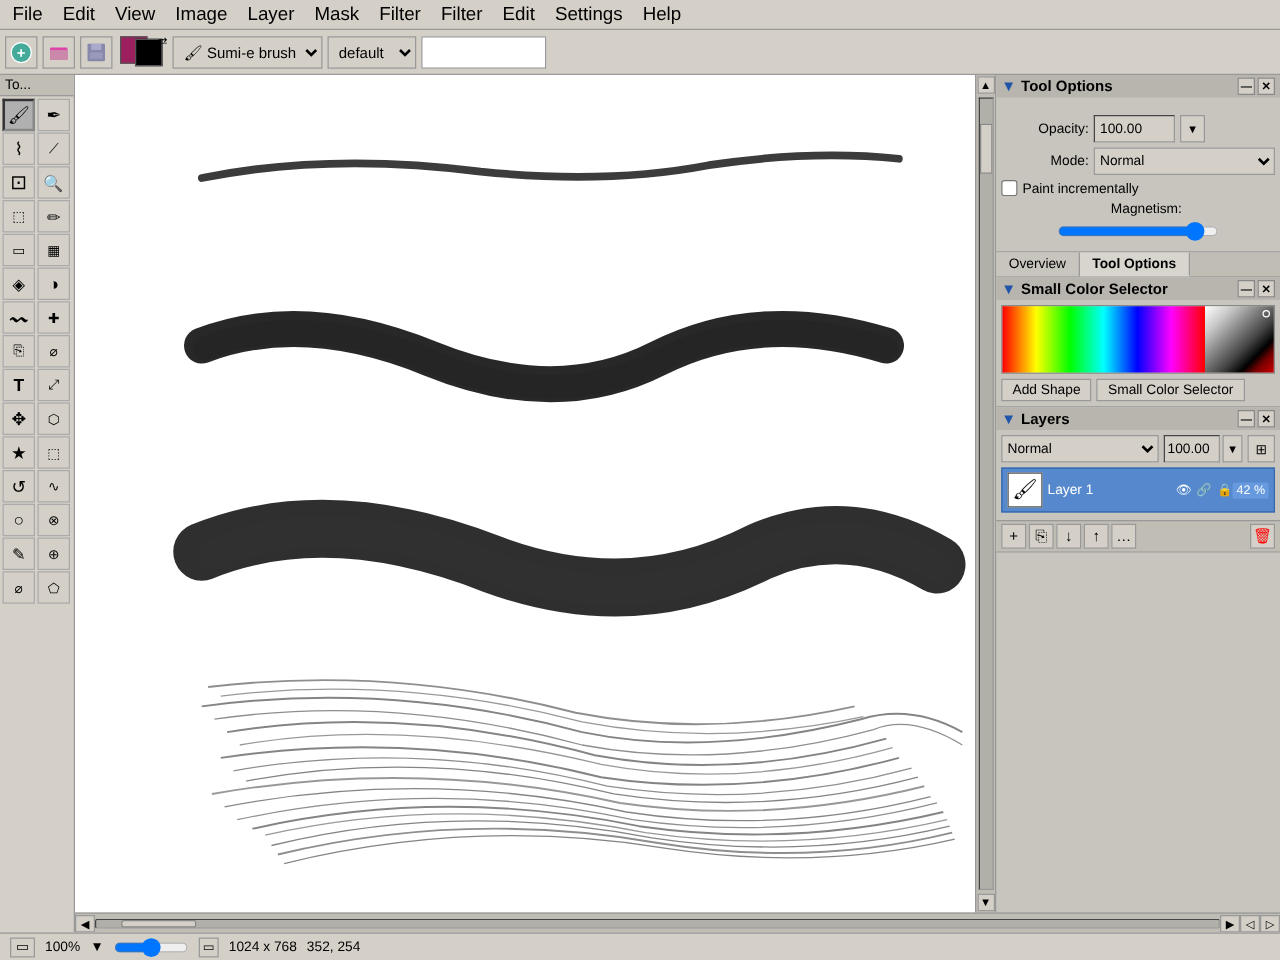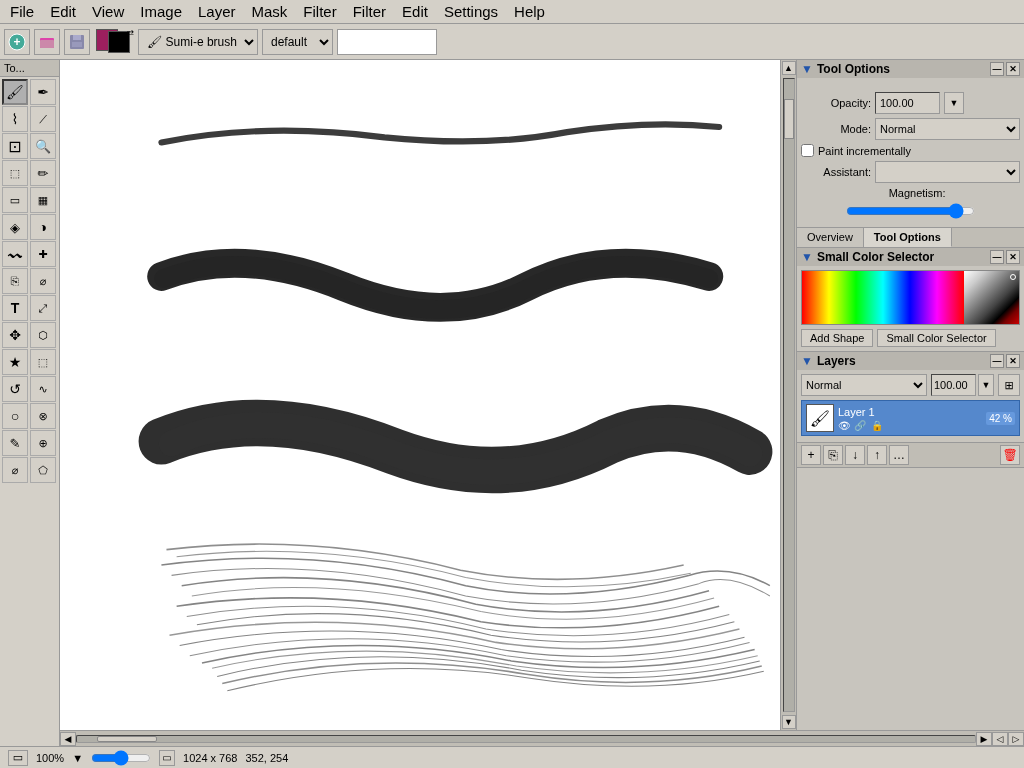--- a/index.html
+++ b/index.html
@@ -282,26 +282,20 @@
                 <option>Normal</option>
                 <option>Multiply</option>
                 <option>Screen</option>
                 <option>Overlay</option>
               </select>
             </div>
             <div class="checkbox-row">
               <input type="checkbox" class="option-checkbox" style="">
               <span>Paint incrementally</span>
             </div>
-            <div class="option-row">
-              <span class="option-label">Assistant:</span>
-              <select class="option-select">
-                <option></option>
-              </select>
-            </div>
             <div class="magnetism-row option-row">
               <span class="option-label">Magnetism:</span>
               <input type="range" class="magnetism-slider" min="0" max="100" value="90" style="flex: 1 1 0%;">
             </div>
           </div>
         </div>
 
         <div class="tabs-row">
           <div class="tab">Overview</div>
           <div class="tab active">Tool Options</div>
@@ -352,21 +346,21 @@
               </select>
               <div class="layer-opacity">
                 <input type="text" class="layer-opacity-input" value="100.00" style="">
                 <div class="layer-opacity-btn">▼</div>
               </div>
               <div class="layer-grid-btn">⊞</div>
             </div>
 
             <div class="layer-item">
               <div class="layer-thumb" style="font-size:16px;">🖌</div>
-              <div style="display:flex;flex-direction:column;flex:1;gap:2px;">
+              <div style="display:flex;flex-direction:row;flex:1;gap:2px;">
                 <span class="layer-name">Layer 1</span>
                 <div style="display:flex;gap:4px;align-items:center;">
                   <span style="color:white;font-size:10px;">👁</span>
                   <span style="color:white;font-size:10px;">🔗</span>
                   <span style="color:white;font-size:10px;">🔒</span>
                 </div>
               </div>
               <div class="layer-badge">42 %</div>
             </div>
           </div>

